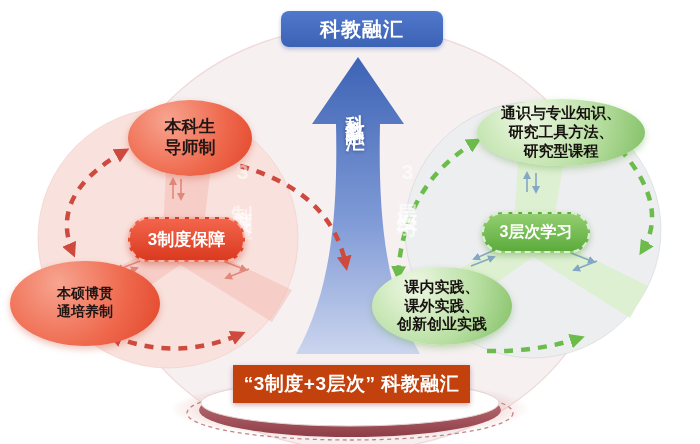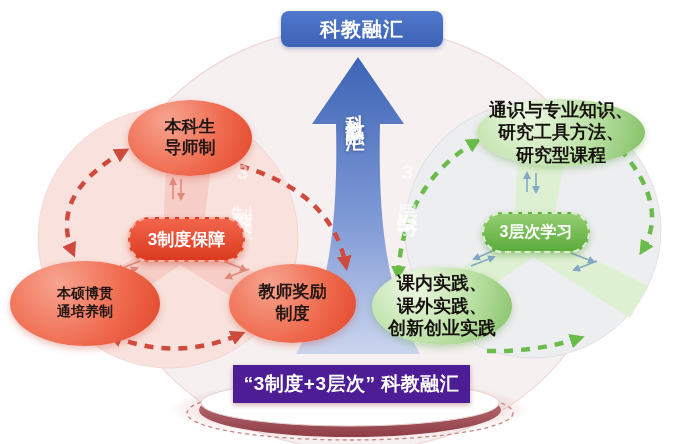--- a/index.html
+++ b/index.html
@@ -19,38 +19,38 @@
     text-shadow:0 1px 3px rgba(25,45,100,0.5);}
   .wm{color:rgba(255,255,255,0.55);font-size:21px;letter-spacing:5px;}
   .wm-left{left:232px;top:160px;height:140px;}
   .wm-right{left:397px;top:160px;height:150px;color:rgba(255,255,255,0.62);}
 
   .node{border-radius:50%;display:flex;align-items:center;justify-content:center;
     text-align:center;white-space:pre-line;font-weight:bold;line-height:1.25;color:#201613;}
   .node-red{background:radial-gradient(circle at 32% 26%,#f7a490,#ef6a4e 55%,#e44b30 92%);
     box-shadow:0 3px 7px rgba(205,80,60,0.35);font-size:17px;font-family:Liberation Mono, monospace;}
   .node-green{background:radial-gradient(circle at 30% 24%,#eef8e4,#b8dfa2 55%,#86c269 95%);
-    box-shadow:0 3px 7px rgba(110,170,85,0.4);font-size:18px;color:#17120f;text-align:center;}
+    box-shadow:0 3px 7px rgba(110,170,85,0.4);font-size:15px;color:#17120f;text-align:center;}
   .nL0{left:128px;top:100px;width:124px;height:76px;}
   .nL1{left:10px;top:261px;width:150px;height:85px;font-size:14px;}
   .nL2{left:229px;top:264px;width:127px;height:79px;}
   .nR0{left:477px;top:99px;width:168px;height:67px;}
   .nR1{left:372px;top:267px;width:140px;height:78px;}
   .nR2{left:574px;top:269px;width:121px;height:78px;}
 
   .badge{border-radius:21px;display:flex;align-items:center;justify-content:center;
     color:#fff;font-weight:bold;}
   .badge-red{left:128px;top:217px;width:113px;height:41px;font-size:17px;
     background:linear-gradient(180deg,#f2654c,#da3a1f);
     border:2px dashed rgba(250,184,172,0.95);box-shadow:0 3px 6px rgba(200,70,50,0.4);}
   .badge-green{left:482px;top:212px;width:104px;height:37px;font-size:16px;
     background:linear-gradient(180deg,#93ce70,#5cab3c);
     border:2px dashed rgba(222,243,212,0.95);box-shadow:0 3px 6px rgba(100,160,75,0.45);}
 
-  .banner{left:233px;top:365px;width:237px;height:38px;background:#4c1d95;
+  .banner{left:233px;top:365px;width:237px;height:38px;background:#c2410c;
     display:flex;align-items:center;justify-content:center;
     color:#fff;font-size:19px;font-weight:bold;letter-spacing:0.5px;
     box-shadow:0 2px 5px rgba(130,50,60,0.4);}
 </style>
 </head>
 <body>
 
 <div class="stage">
 
   <svg width="700" height="444" viewBox="0 0 700 444">
@@ -144,22 +144,20 @@
   <div class="abs vtext wm wm-right">3层次学习</div>
 
   <div class="abs vtext arrow-label">科教融汇</div>
 
   <div class="abs title-box">科教融汇</div>
 
   <div class="abs node node-red nL0">本科生
 导师制</div>
   <div class="abs node node-red nL1">本硕博贯
 通培养制</div>
-  <div class="abs node node-red nL2">教师奖励
-制度</div>
   <div class="abs badge badge-red">3制度保障</div>
 
   <div class="abs node node-green nR0">通识与专业知识、
 研究工具方法、
 研究型课程</div>
   <div class="abs node node-green nR1">课内实践、
 课外实践、
 创新创业实践</div>
   <div class="abs badge badge-green">3层次学习</div>
 

